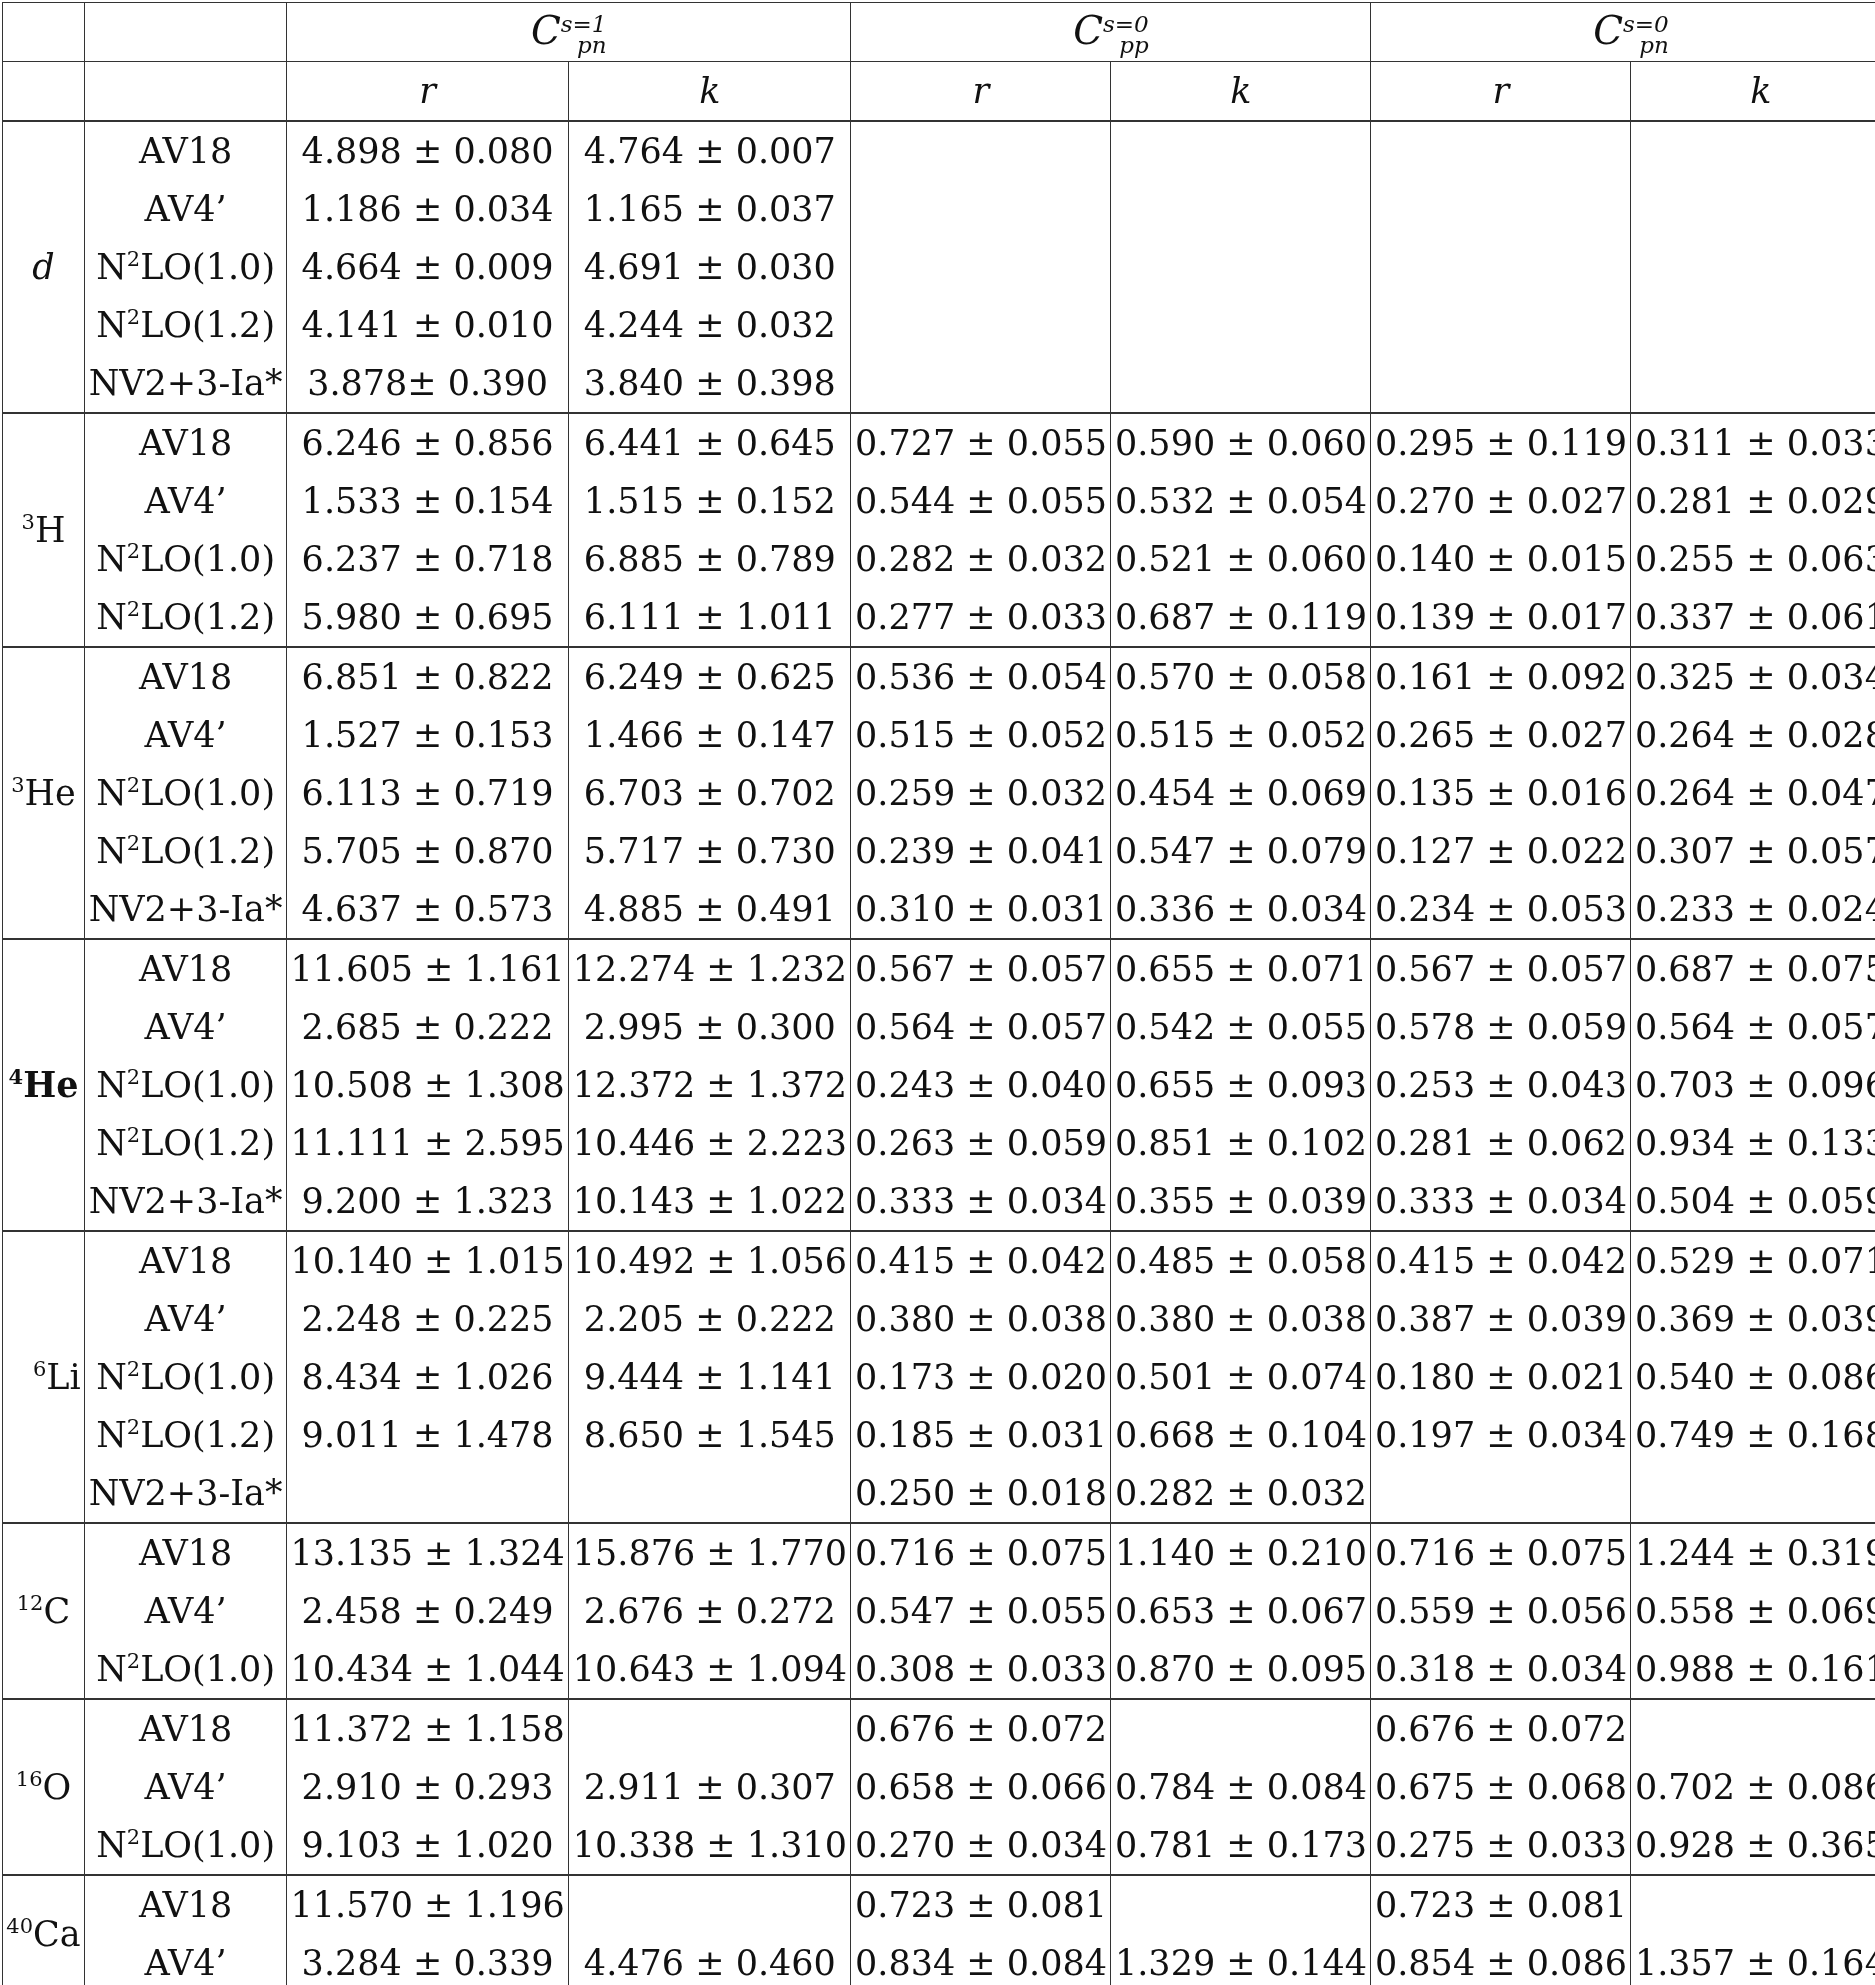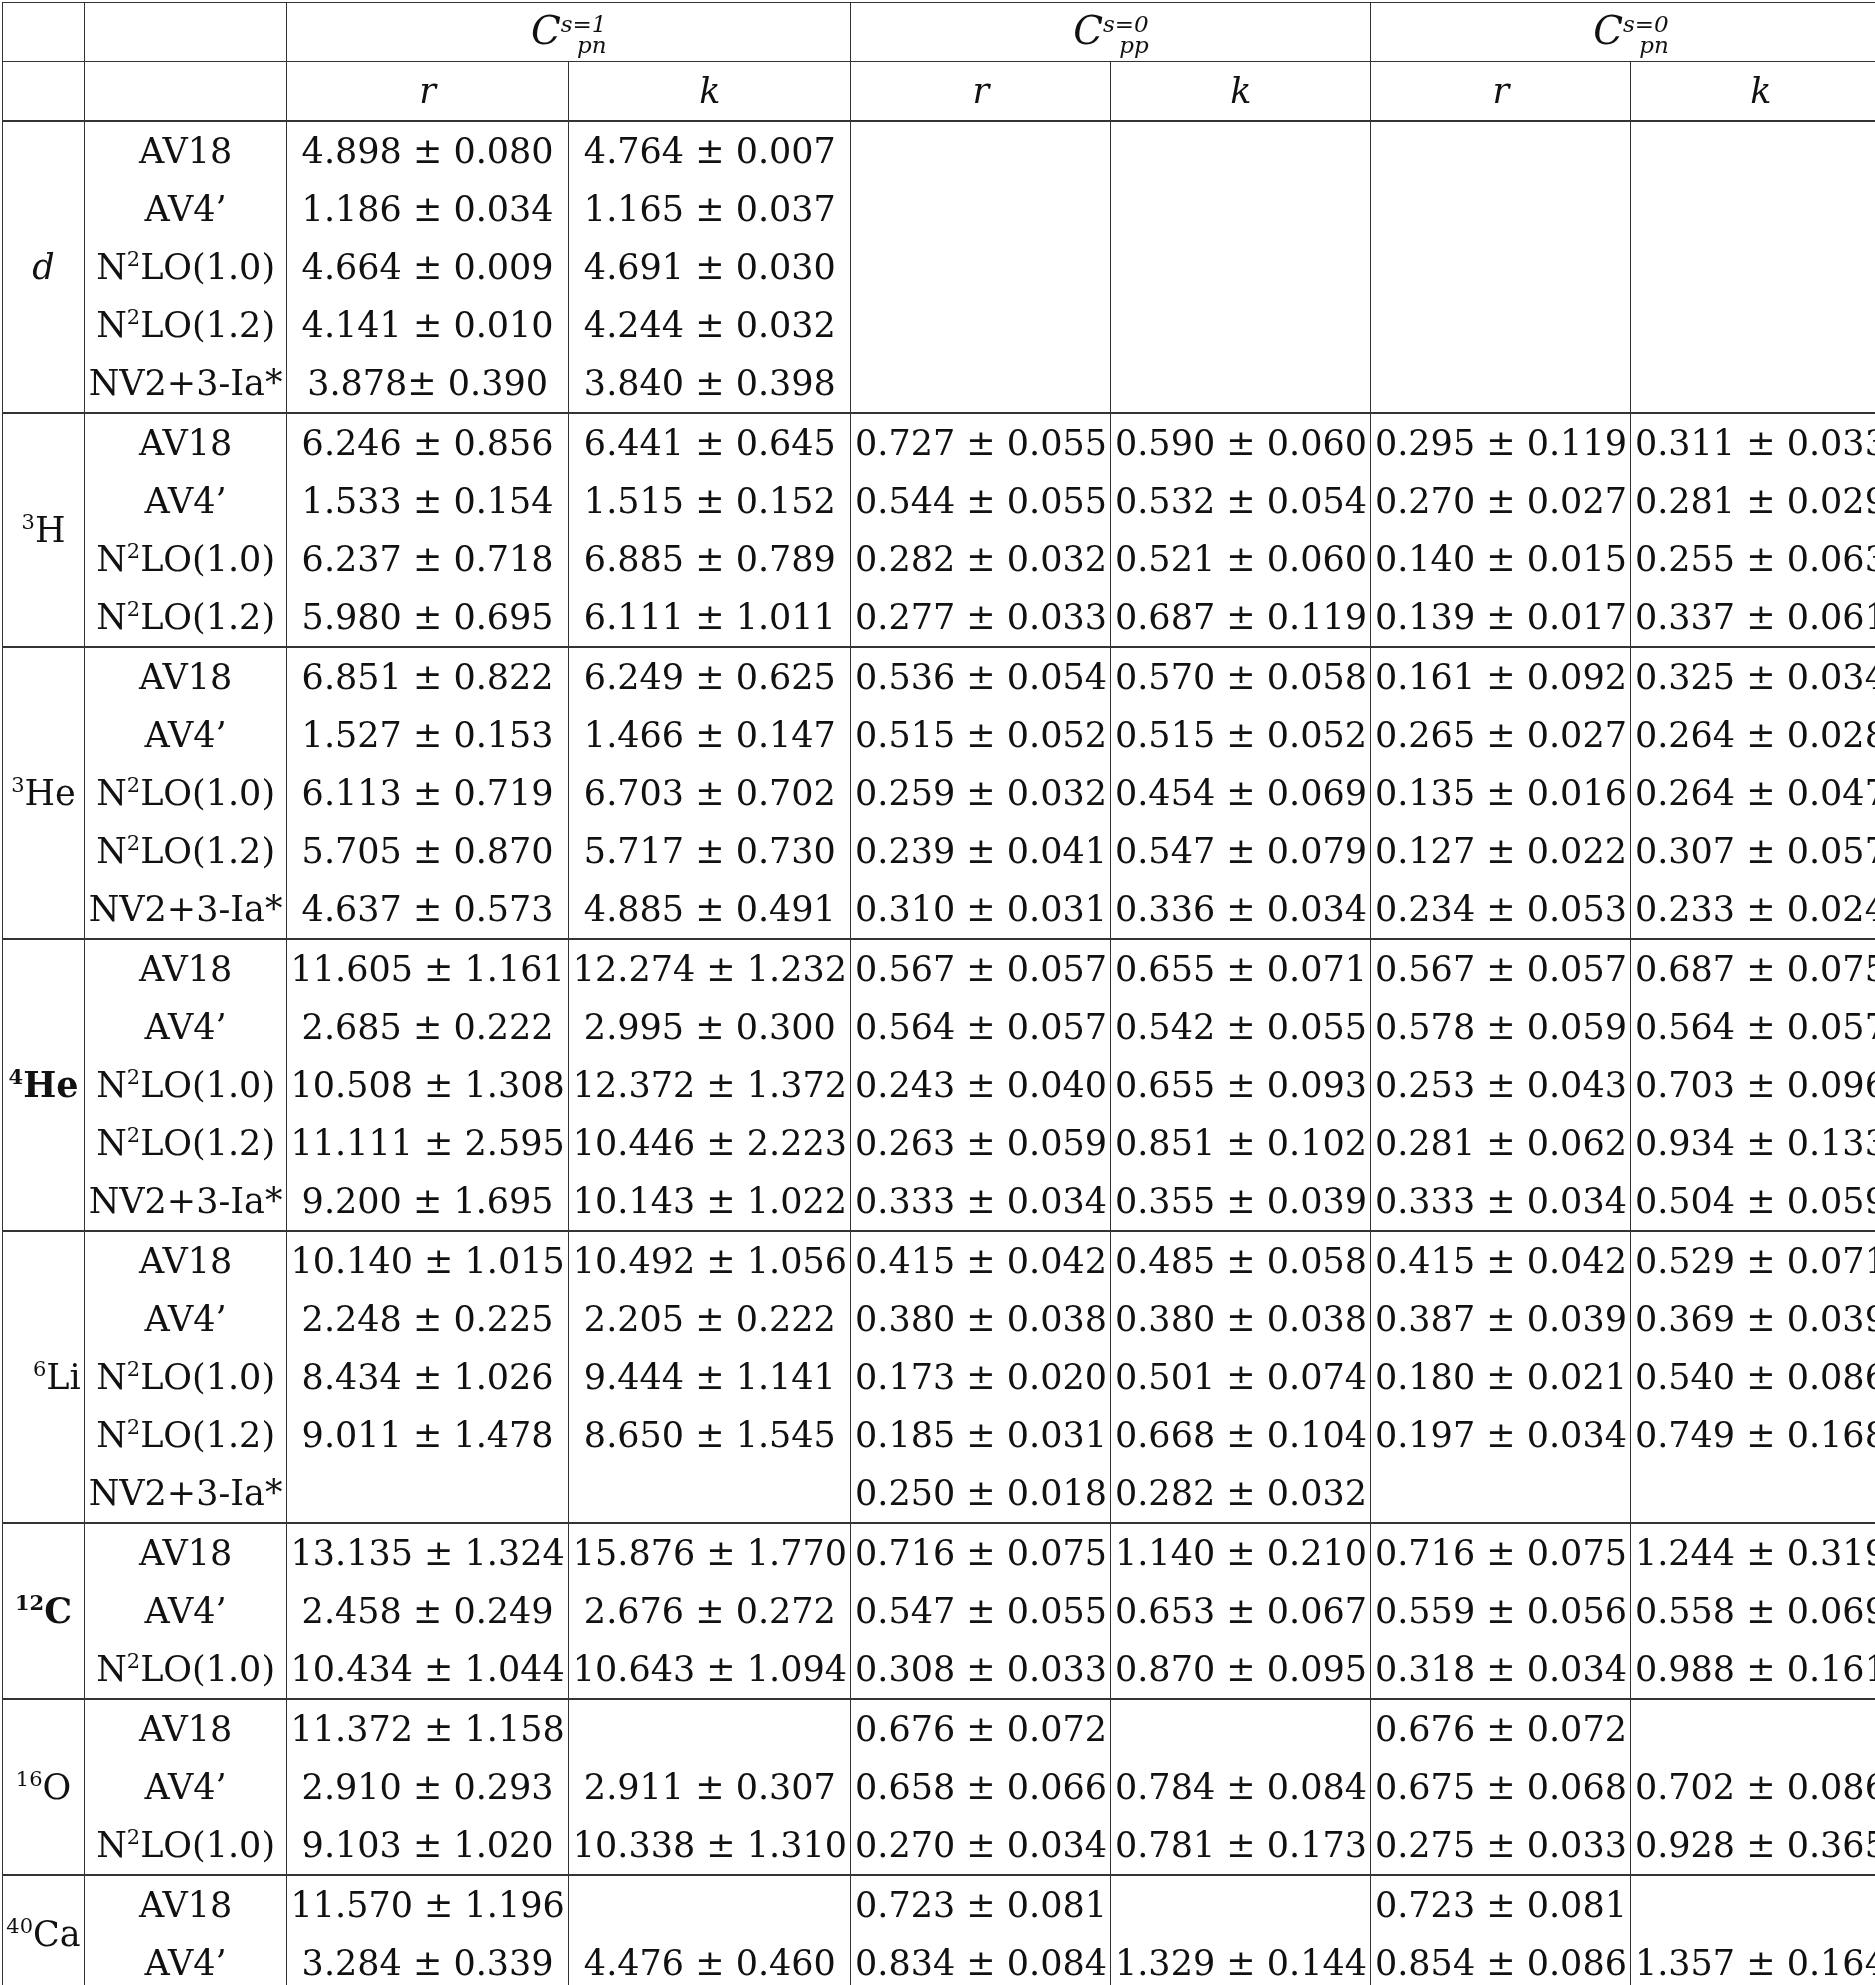--- a/index.html
+++ b/index.html
@@ -225,21 +225,21 @@
         <td class="model"><span>N</span><sup>2</sup><span>LO(1.2)</span></td>
         <td class="val">11.111 ± 2.595</td>
         <td class="val">10.446 ± 2.223</td>
         <td class="val">0.263 ± 0.059</td>
         <td class="val">0.851 ± 0.102</td>
         <td class="val">0.281 ± 0.062</td>
         <td class="val">0.934 ± 0.133</td>
       </tr>
       <tr class="group-last">
         <td class="model">NV2+3-Ia*</td>
-        <td class="val">9.200 ± 1.695</td>
+        <td class="val">9.200 ± 1.323</td>
         <td class="val">10.143 ± 1.022</td>
         <td class="val">0.333 ± 0.034</td>
         <td class="val">0.355 ± 0.039</td>
         <td class="val">0.333 ± 0.034</td>
         <td class="val">0.504 ± 0.059</td>
       </tr>
       <tr class="group-first">
         <td rowspan="5" class="nuc" style="border-top: 2.6px solid rgb(51, 51, 51); border-bottom: 2.6px solid rgb(51, 51, 51); text-align: right;"><sup>6</sup><span>Li</span></td>
         <td class="model">AV18</td>
         <td class="val">10.140 ± 1.015</td>
@@ -279,21 +279,21 @@
       <tr class="group-last">
         <td class="model">NV2+3-Ia*</td>
         <td class="val"></td>
         <td class="val"></td>
         <td class="val">0.250 ± 0.018</td>
         <td class="val">0.282 ± 0.032</td>
         <td class="val"></td>
         <td class="val"></td>
       </tr>
       <tr class="group-first">
-        <td rowspan="3" class="nuc" style="border-top: 2.6px solid rgb(51, 51, 51); border-bottom: 2.6px solid rgb(51, 51, 51); font-weight: bold;"><sup>12</sup><span>C</span></td>
+        <td rowspan="3" class="nuc" style="border-top: 2.6px solid rgb(51, 51, 51); border-bottom: 2.6px solid rgb(51, 51, 51);"><sup>12</sup><span>C</span></td>
         <td class="model">AV18</td>
         <td class="val">13.135 ± 1.324</td>
         <td class="val">15.876 ± 1.770</td>
         <td class="val">0.716 ± 0.075</td>
         <td class="val">1.140 ± 0.210</td>
         <td class="val">0.716 ± 0.075</td>
         <td class="val">1.244 ± 0.319</td>
       </tr>
       <tr>
         <td class="model">AV4’</td>

